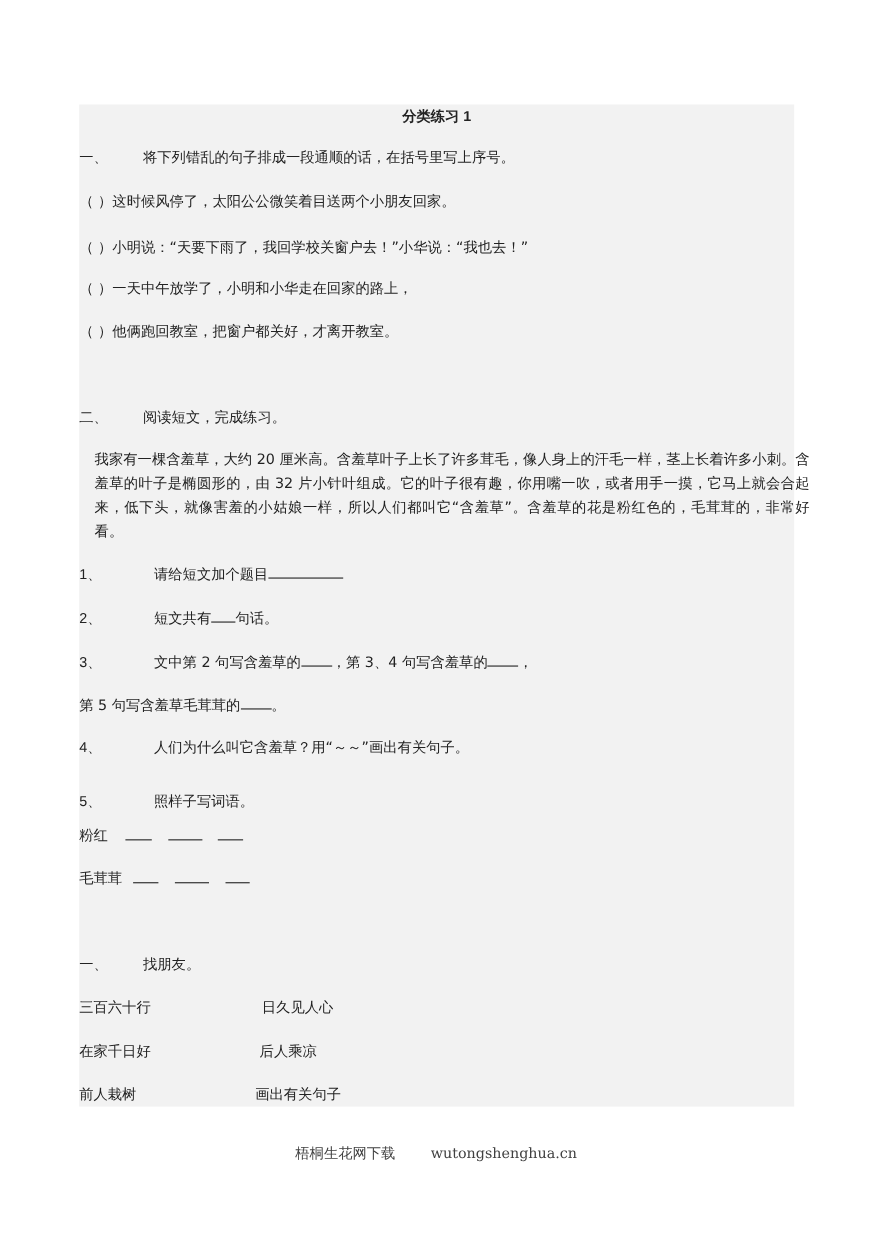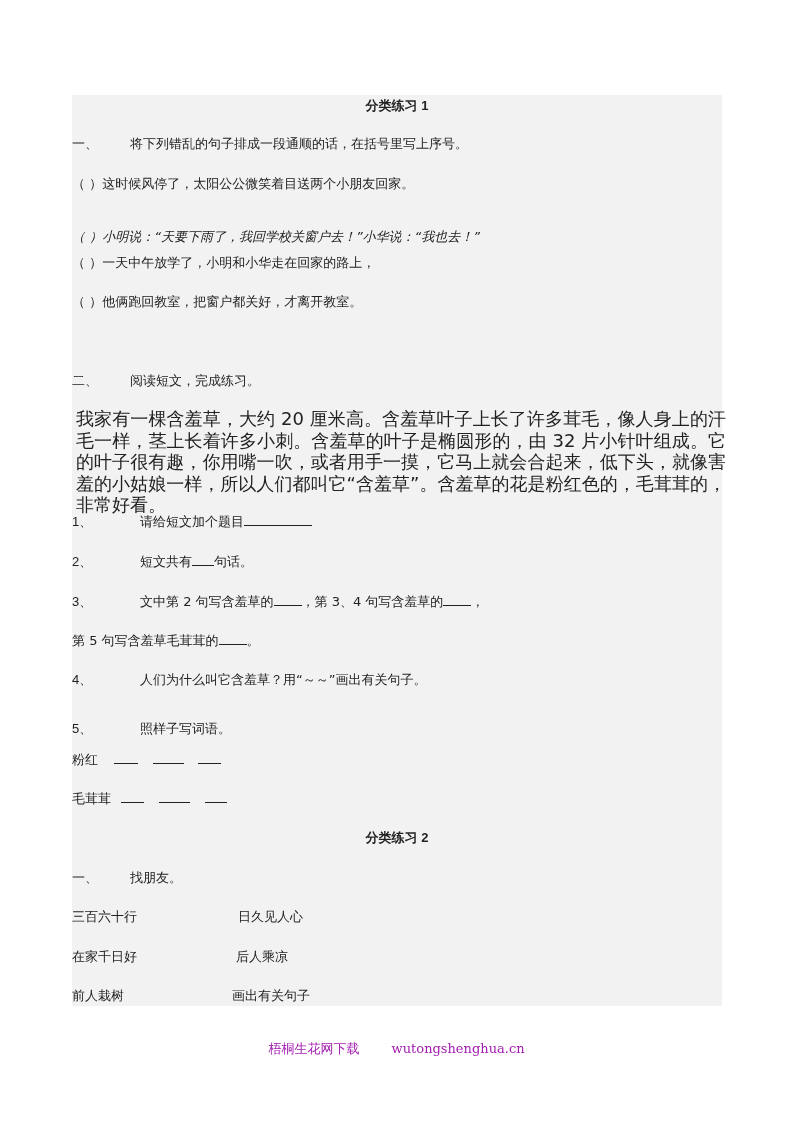--- a/index.html
+++ b/index.html
@@ -6,44 +6,44 @@
     body { width: 793px; height: 1122px; position: relative; overflow: hidden;
            font-family: "DejaVu Sans", "Liberation Sans", sans-serif; color: #222; }
     .page-box { position: absolute; left: 72px; top: 95px; width: 650px; height: 911px;
                 background: #f2f2f2; }
     .line { position: absolute; left: 0; font-size: 13px; line-height: 20px; white-space: nowrap; }
     .title { position: absolute; left: 0; width: 650px; text-align: center;
              font-family: "Liberation Sans", sans-serif; font-weight: bold; font-size: 13px; }
     .num { display: inline-block; }
     .sec-num { width: 58px; }
     .q-num { width: 68px; font-family: "Liberation Sans", sans-serif; }
-    .para { position: absolute; left: 4px; width: 650px; font-size: 18px; line-height: 21.5px;
+    .para { position: absolute; left: 14px; width: 650px; font-size: 13px; line-height: 21.5px;
             white-space: normal; text-align: justify; }
     .blank { display: inline-block; border-bottom: 1px solid #222; height: 14px; vertical-align: baseline; }
     .gap { display: inline-block; }
     .col2 { position: absolute; margin-left: 24px; }
     .footer { position: absolute; top: 1040px; left: 0; width: 793px; text-align: center;
-              font-family: "DejaVu Serif", "Liberation Serif", serif; font-size: 13px; color: #a21caf; }
+              font-family: "DejaVu Serif", "Liberation Serif", serif; font-size: 13px; color: #404040; }
     .footer span { margin: 0 14px; }
   </style>
 </head>
 <body>
 
 <div class="page-box">
 
   <div class="title" style="top:2px;">分类练习 1</div>
 
   <div class="line" style="top:39px;">
     <span class="num sec-num">一、</span><span>将下列错乱的句子排成一段通顺的话，在括号里写上序号。</span>
   </div>
 
   <div class="line" style="top:79px;">
     <span>（ ）</span><span>这时候风停了，太阳公公微笑着目送两个小朋友回家。</span>
   </div>
-  <div class="line" style="top:132px;font-style:italic;">
+  <div class="line" style="top:121px;">
     <span>（ ）</span><span>小明说：“天要下雨了，我回学校关窗户去！”小华说：“我也去！”</span>
   </div>
   <div class="line" style="top:158px;">
     <span>（ ）</span><span>一天中午放学了，小明和小华走在回家的路上，</span>
   </div>
   <div class="line" style="top:197px;">
     <span>（ ）</span><span>他俩跑回教室，把窗户都关好，才离开教室。</span>
   </div>
 
   <div class="line" style="top:276px;">
@@ -77,21 +77,20 @@
   </div>
 
   <div class="line" style="top:654px;">
     <span>粉红</span><span class="gap" style="width:16px;"></span><span class="blank" style="width:24px;"></span><span class="gap" style="width:15px;"></span><span class="blank" style="width:31px;"></span><span class="gap" style="width:14px;"></span><span class="blank" style="width:23px;"></span>
   </div>
 
   <div class="line" style="top:693px;">
     <span>毛茸茸</span><span class="gap" style="width:10px;"></span><span class="blank" style="width:23px;"></span><span class="gap" style="width:15px;"></span><span class="blank" style="width:31px;"></span><span class="gap" style="width:15px;"></span><span class="blank" style="width:22px;"></span>
   </div>
 
-  <div class="title" style="top:734px;">分类练习 2</div>
 
   <div class="line" style="top:773px;">
     <span class="num sec-num">一、</span><span>找朋友。</span>
   </div>
 
   <div class="line" style="top:812px; width:650px;">
     <span>三百六十行</span>
     <span class="col2" style="left:142px;">日久见人心</span>
   </div>
   <div class="line" style="top:852px; width:650px;">

